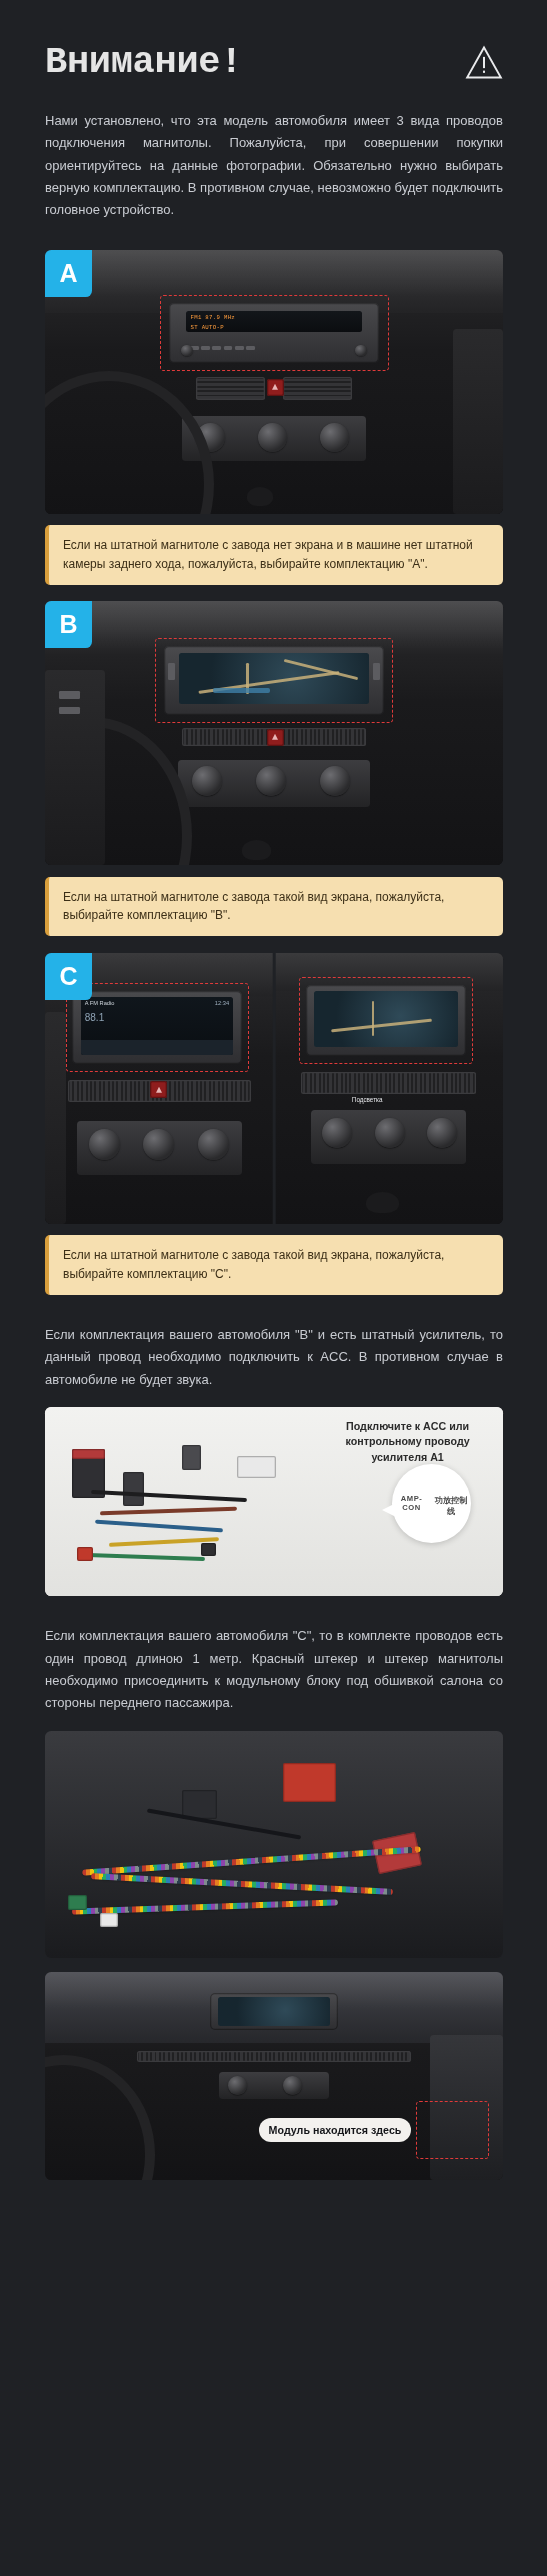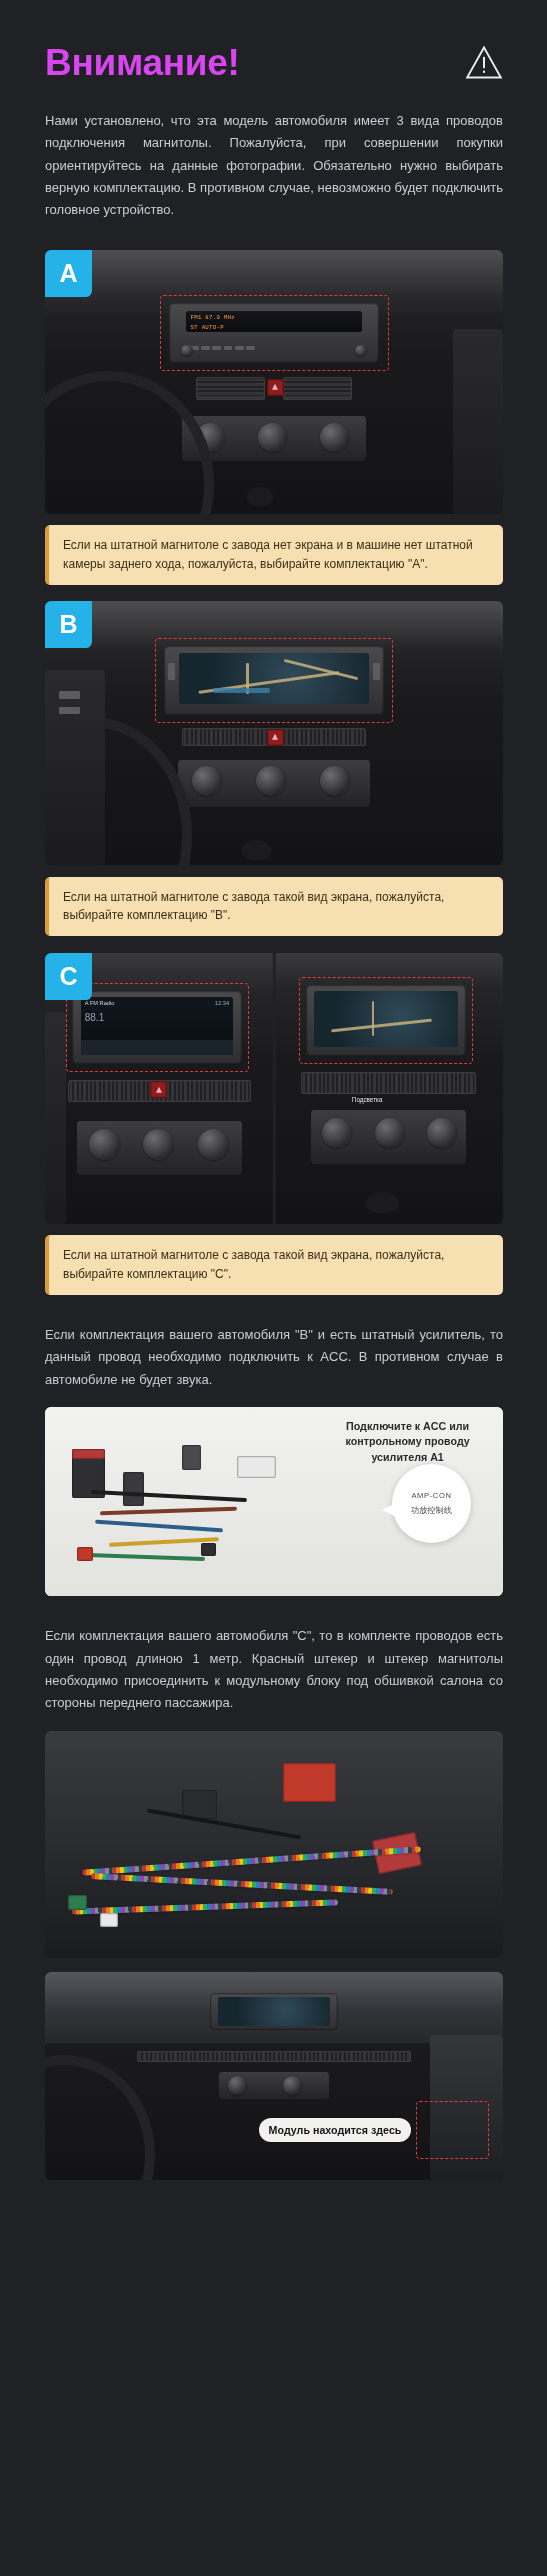--- a/index.html
+++ b/index.html
@@ -20,23 +20,24 @@
   
   .header {
     display: flex;
     align-items: center;
     justify-content: space-between;
     margin-bottom: 29px;
   }
   .header-title {
     font-size: 37px;
     font-weight: bold;
-    color: #d946ef;
+    color: #e5e5e5;
     letter-spacing: -0.3px;
     line-height: 1;
+    font-family: Liberation Mono, monospace;
   }
   .warn-icon { width: 38px; height: 35px; flex: 0 0 auto; }
 
   
   .intro {
     font-size: 13px;
     line-height: 1.72;
     color: #c9ccd2;
     text-align: justify;
     margin-bottom: 28px;
@@ -195,24 +196,25 @@
   }
   .plug {
     position:absolute; border-radius:1.9px;
     box-shadow: inset 0 0 0 1.3px rgba(0,0,0,.25);
   }
   .bubble {
     position:absolute;
     background:#ffffff;
     border-radius:50%;
     box-shadow: 0 1.3px 6.3px rgba(0,0,0,.18);
-    display:flex; flex-direction:column;
-    justify-content:center;
+    display:flex; flex-direction:row;
+    align-items:center; justify-content:center;
     color:#4a4a4a;
     text-align:center;
+    font-weight:bold;
   }
   .bubble .cn1 { font-size:7.6px; letter-spacing:0.6px; }
   .bubble .cn2 { font-size:8.2px; margin-top:5px; }
   .bubble-tail {
     position:absolute; width:0;height:0;
     border-top:8.8px solid transparent;
     border-bottom:8.8px solid transparent;
     border-right:16.4px solid #ffffff;
   }
   .overlay-note {

